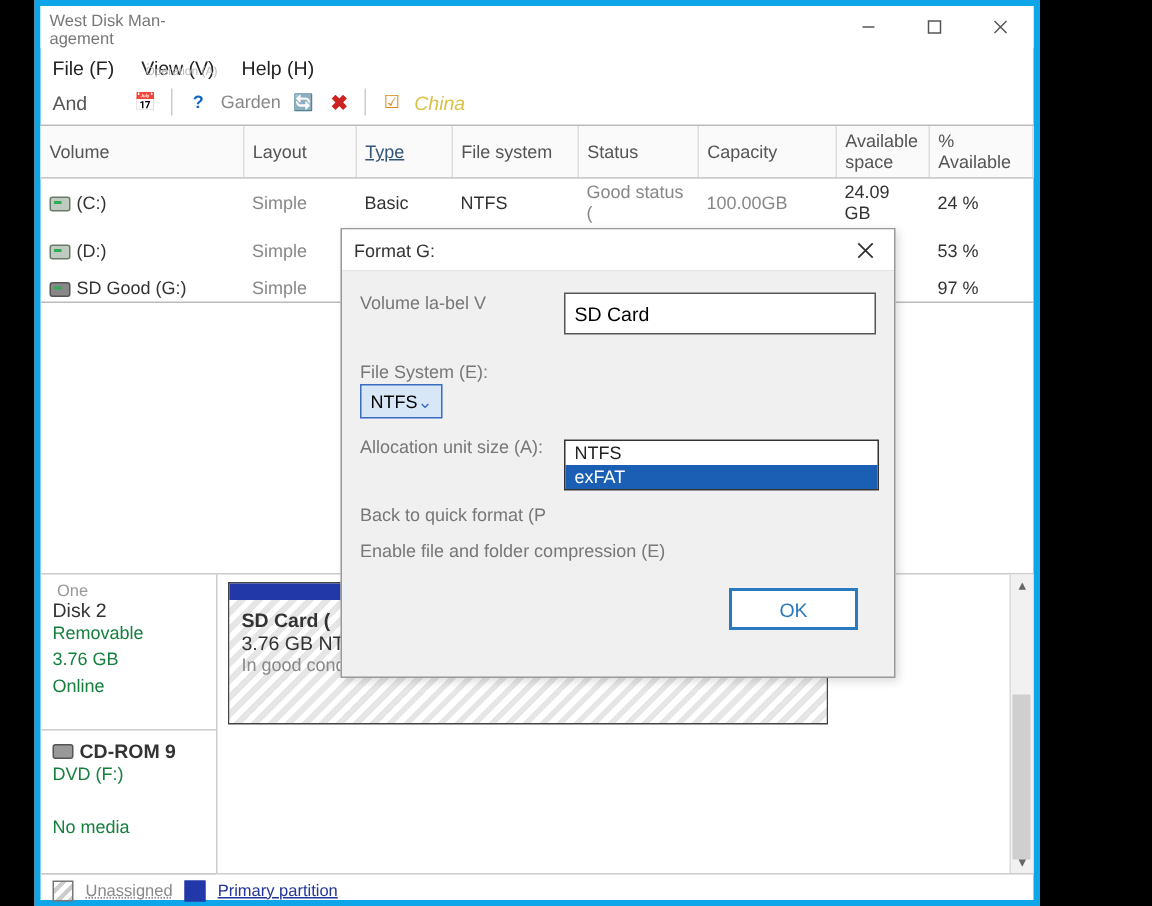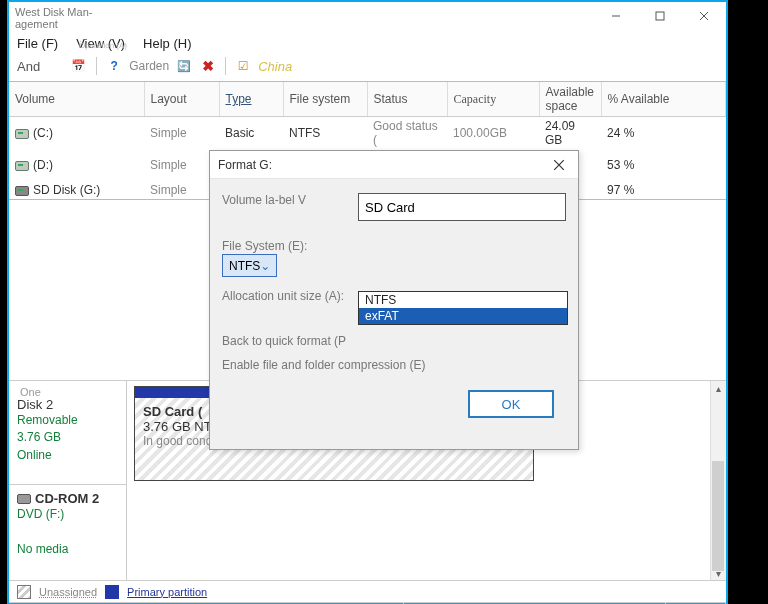--- a/index.html
+++ b/index.html
@@ -1,17 +1,17 @@
 <!DOCTYPE html>
 <html><head>
 <meta charset="utf-8">
 <style>
   * { box-sizing: border-box; margin: 0; padding: 0; font-family: "Segoe UI", Tahoma, sans-serif; font-size: 12px; }
   body { background: #000; width: 768px; height: 604px; overflow: hidden; }
-  .window { position: absolute; left: 7px; top: 0; width: 721px; height: 604px; background: #fff; border: 2px solid #0ea5e9; }
+  .window { position: absolute; left: 23px; top: 0; width: 670px; height: 604px; background: #fff; border: 4px solid #0ea5e9; }
   .titlebar { display: flex; align-items: flex-start; height: 28px; padding-left: 6px; color: #777; background:#fff;}
   .titlebar .title { width:90px; line-height:1.1; font-size:11px; color:#777; padding-top:4px;}
   .titlebar .spacer { flex:1; }
   .titlebar .winbtn { width:44px; height:28px; display:flex; align-items:center; justify-content:center; color:#555;}
   .titlebar svg{width:10px;height:10px;stroke:#555;fill:none;stroke-width:1;}
   .ghost1{position:absolute;left:70px;top:30px;font-size:11px;color:#ccc;}
   .ghost2{position:absolute;left:70px;top:39px;font-size:8px;color:#bbb;}
   .menubar{ display:flex; gap:18px; padding:6px 8px 4px 8px; color:#222;}
   .menubar span{font-size:13px;}
   .toolbar{ display:flex; align-items:center; gap:6px; padding:0 8px 4px 8px; height:26px;}
@@ -128,21 +128,21 @@
 
   <div class="vol-table-wrap">
     <table class="volumes">
       <thead>
         <tr>
           <th style="width:135px;">Volume</th>
           <th style="width:75px;">Layout</th>
           <th style="width:64px;" class="type-col"><a>Type</a></th>
           <th style="width:84px;">File system</th>
           <th style="width:80px;">Status</th>
-          <th style="width:92px;font-family:Liberation Serif, serif;">Capacity</th>
+          <th style="width:92px;">Capacity</th>
           <th style="width:62px;" class="avail-th">Available space</th>
           <th>% Available</th>
         </tr>
       </thead>
       <tbody>
         <tr>
           <td><span class="drive-ico"></span><span>(C:)</span></td>
           <td style="color:#888;">Simple</td>
           <td>Basic</td>
           <td>NTFS</td>
@@ -155,21 +155,21 @@
           <td><span class="drive-ico"></span><span>(D:)</span></td>
           <td style="color:#888;">Simple</td>
           <td>Basic</td>
           <td>NTFS</td>
           <td style="color:#888;">In good condition (...</td>
           <td style="color:#888;">123.57GB</td>
           <td>66.04 GB</td>
           <td>53 %</td>
         </tr>
         <tr>
-          <td><span class="drive-ico dark"></span><span>SD Disk (G:)</span></td>
+          <td><span class="drive-ico dark"></span><span>SD Good (G:)</span></td>
           <td style="color:#888;">Simple</td>
           <td></td>
           <td></td>
           <td></td>
           <td></td>
           <td></td>
           <td>97 %</td>
         </tr>
       </tbody>
     </table>
@@ -182,21 +182,21 @@
       <div class="disk-box" style="height:104px;position:relative;">
         <span class="one-lbl">One</span>
         <div class="dtitle" style="margin-top:10px;">Disk 2</div>
         <div class="dline">Removable</div>
         <div class="dline">3.76 GB</div>
         <div class="dline">Online</div>
       </div>
       <div class="disk-box" style="height:96px;">
         <div class="disk-cdrom">
           <span class="cd-ico"></span>
-          <span class="dtitle" style="font-weight:bold;">CD-ROM 2</span>
+          <span class="dtitle" style="font-weight:bold;">CD-ROM 9</span>
         </div>
         <div class="dline">DVD (F:)</div>
         <div class="dline" style="margin-top:18px;">No media</div>
       </div>
     </div>
     <div class="part-area">
       <div class="sdcard-tile">
         <div class="tilehdr"></div>
         <div class="tilebody">
           <div class="t1">SD Card  (</div>

